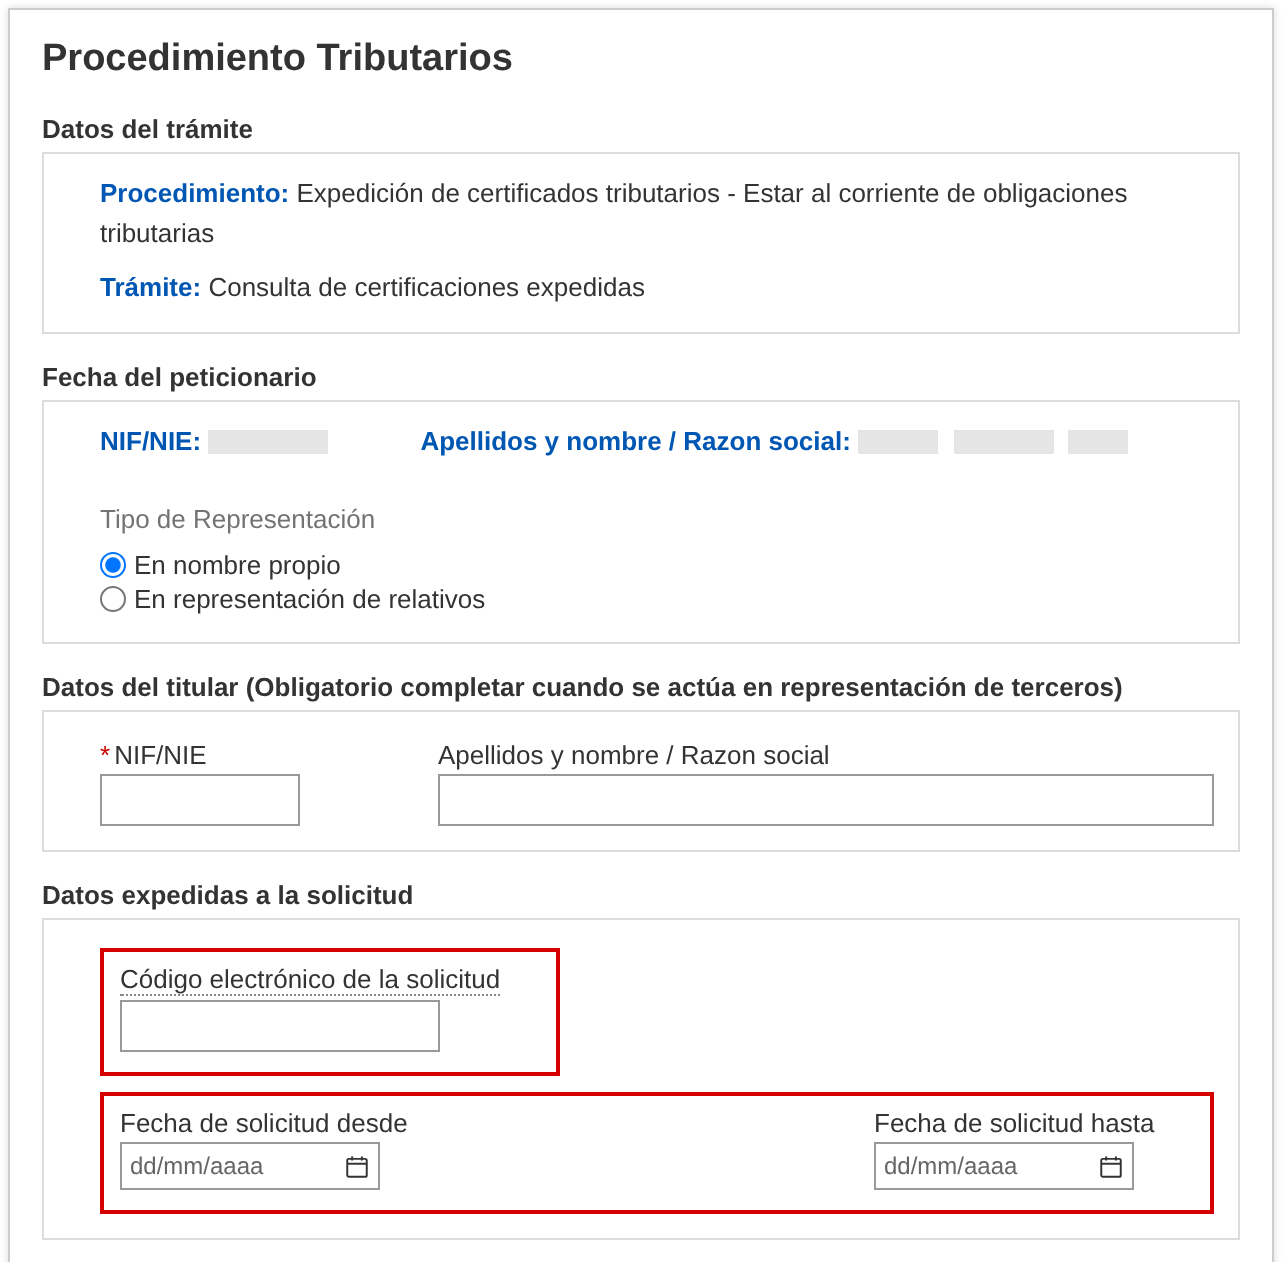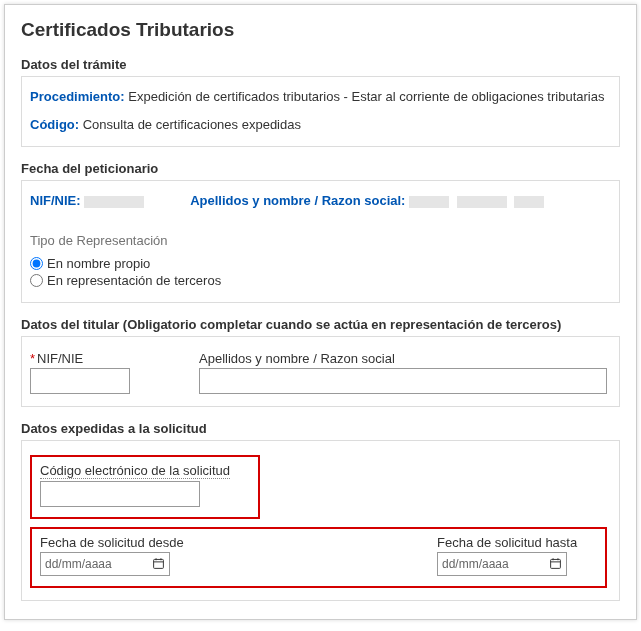--- a/index.html
+++ b/index.html
@@ -25,21 +25,21 @@
     .section-title {
       font-size: 13px;
       font-weight: bold;
       color: #333;
       margin-bottom: 4px;
       margin-top: 14px;
     }
     .section-title:first-of-type { margin-top: 0; }
     .panel {
       border: 1px solid #dcdcdc;
-      padding: 10px 12px 12px 8px;
+      padding: 10px 12px 12px 28px;
     }
     .label-blue {
       color: #0056b3;
       font-weight: bold;
     }
     .line { margin-bottom: 8px; line-height: 1.5; }
     .line:last-child { margin-bottom: 0; }
     .redacted {
       display: inline-block;
       background: #e5e5e5;
@@ -85,30 +85,30 @@
     .date-input-wrap .ph { color: #666; font-size: 12px; flex: 1; }
     .cal-icon {
       width: 14px; height: 14px;
       display: inline-flex; align-items: center; justify-content: center;
     }
   </style>
 </head>
 <body>
 
 <div class="page">
-  <h1>Certificados Tributarios</h1>
+  <h1>Procedimiento Tributarios</h1>
 
   <div class="section-title">Datos del trámite</div>
   <div class="panel">
     <div class="line">
       <span class="label-blue">Procedimiento:</span>
       <span>Expedición de certificados tributarios - Estar al corriente de obligaciones tributarias</span>
     </div>
     <div class="line">
-      <span class="label-blue">Código:</span>
+      <span class="label-blue">Trámite:</span>
       <span>Consulta de certificaciones expedidas</span>
     </div>
   </div>
 
   <div class="section-title">Fecha del peticionario</div>
   <div class="panel">
     <div class="row2">
       <div class="line">
         <span class="label-blue">NIF/NIE:</span>
         <span class="redacted" style="width:60px"></span>
@@ -120,21 +120,21 @@
         <span class="redacted" style="width:30px;margin-left:4px"></span>
       </div>
     </div>
     <div class="sub-title">Tipo de Representación</div>
     <div class="radio-row">
       <input type="radio" name="rep" checked="" style="">
       <span>En nombre propio</span>
     </div>
     <div class="radio-row">
       <input type="radio" name="rep" style="">
-      <span>En representación de terceros</span>
+      <span>En representación de relativos</span>
     </div>
   </div>
 
   <div class="section-title">Datos del titular (Obligatorio completar cuando se actúa en representación de terceros)</div>
   <div class="panel">
     <div class="titular-row">
       <div class="titular-col-nif">
         <span class="field-label"><span class="req">*</span><span class="dotted">NIF/NIE</span></span>
         <input type="text" value="" style="">
       </div>

